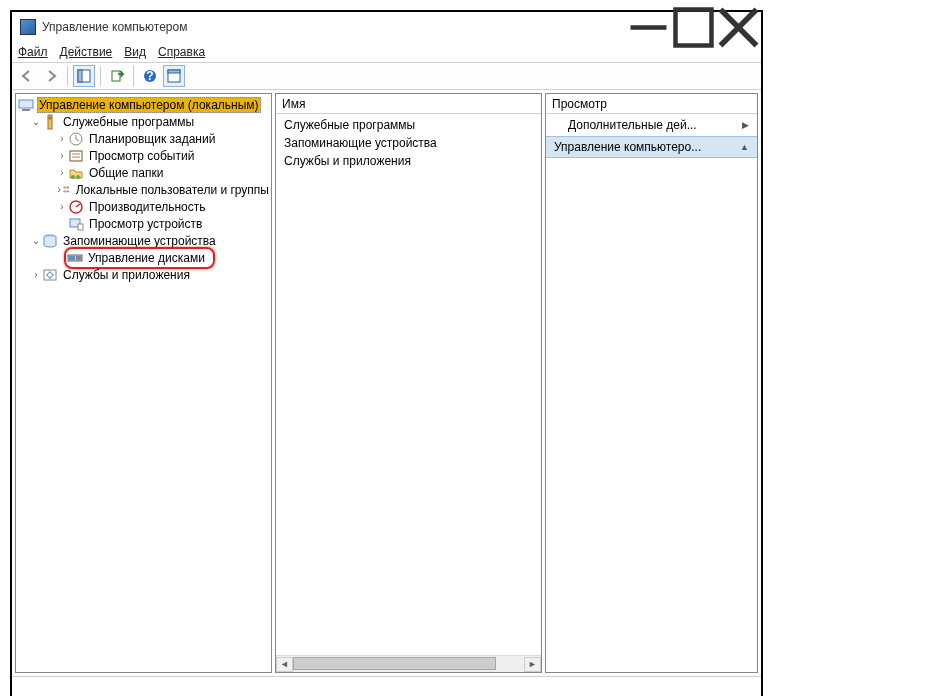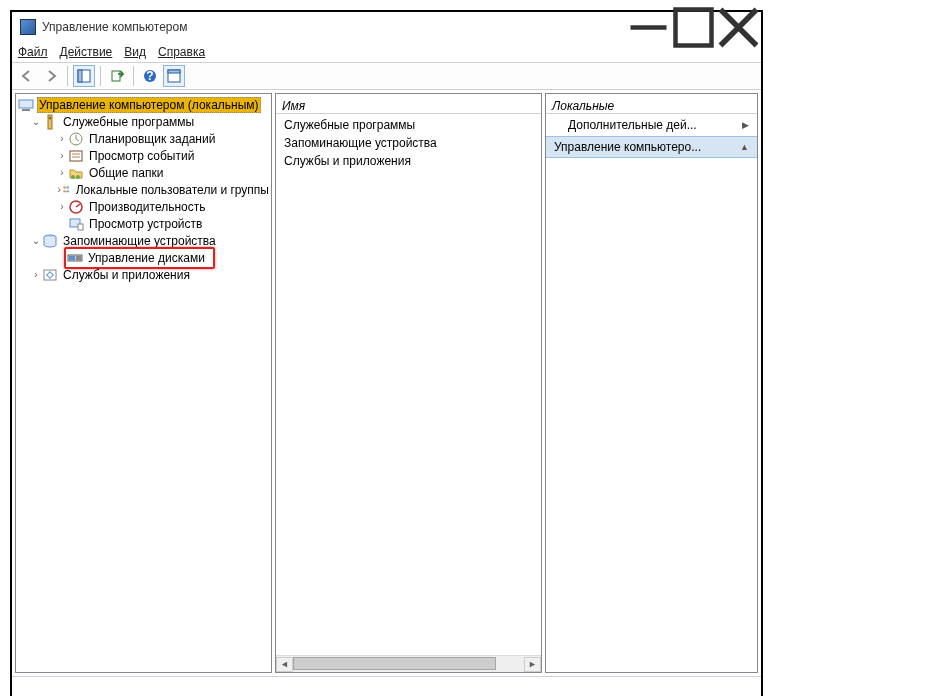--- a/index.html
+++ b/index.html
@@ -25,31 +25,31 @@
 .toolbar .sep { width: 1px; height: 20px; background: #c8c8c8; margin: 0 3px; }
 .toolbar svg { width: 16px; height: 16px; }
 
 
 .content { flex: 1; display: flex; padding: 3px; gap: 3px; min-height: 0; }
 .panel { border: 1px solid #828790; background: #fff; display: flex; flex-direction: column; min-height: 0; }
 .panel.tree  { width: 257px; }
 .panel.main  { flex: 1; }
 .panel.actions { width: 213px; }
 
-.panel-head { height: 20px; border-bottom: 1px solid #d0d0d0; background: #fff; display: flex; align-items: flex-end; padding: 0 6px; font-style: italic; }
+.panel-head { height: 20px; border-bottom: 1px solid #d0d0d0; background: #fff; display: flex; align-items: center; padding: 0 6px; }
 
 
 .tree-body { flex: 1; overflow: auto; padding: 2px 0; }
 .tree-row { display: flex; align-items: center; height: 17px; white-space: nowrap; cursor: default; }
 .tree-row .exp { width: 12px; text-align: center; color: #666; font-size: 10px; }
 .tree-row .ic { width: 16px; height: 16px; margin-right: 3px; display: flex; align-items: center; justify-content: center; }
 .tree-row.selected .lbl { background: #eab308; border: 1px dotted #888; padding: 0 1px; }
 .tree-row .lbl { padding: 0 2px; }
 
-.highlight-ring { display: inline-flex; align-items: center; border: 2px solid #d22; border-radius: 2px; padding: 1px 6px 1px 1px; box-shadow: 0 0 3px rgba(200,0,0,.5); margin-left: -2px; }
+.highlight-ring { display: inline-flex; align-items: center; border: 2px solid #d22; border-radius: 8px; padding: 1px 6px 1px 1px; box-shadow: 0 0 3px rgba(200,0,0,.5); margin-left: -2px; }
 
 
 .list-body { flex: 1; overflow: hidden; position: relative; }
 .list-items { padding: 2px 4px; }
 .list-row { display: flex; align-items: center; height: 18px; gap: 4px; cursor: default; }
 .hscroll { position: absolute; bottom: 0; left: 0; right: 0; height: 17px; background: #f0f0f0; border-top: 1px solid #dcdcdc; display: flex; align-items: center; }
 .hscroll .arr { width: 17px; height: 15px; background: #f0f0f0; display:flex;align-items:center;justify-content:center; color:#606060;font-size:9px; border: 1px solid #cecece; }
 .hscroll .track { flex: 1; height: 15px; background: #efefef; position: relative; }
 .hscroll .thumb { position: absolute; left: 0; top: 0; height: 13px; width: 88%; background: #cdcdcd; border: 1px solid #a6a6a6; }
 
@@ -295,21 +295,21 @@
           <div class="track">
               <div class="thumb"></div>
             </div>
           <div class="arr">►</div>
         </div>
       </div>
     </div>
 
     <div class="panel actions">
       <div class="panel-head">
-        <span>Локальные</span>
+        <span>Просмотр</span>
       </div>
       <div class="actions-body">
         <div class="act-row">
           <span style="padding-left:14px">Дополнительные дей...</span>
           <span class="chev">▶</span>
         </div>
         <div class="act-row hi">
           <span>Управление компьютеро...</span>
           <span class="chev">▲</span>
         </div>

